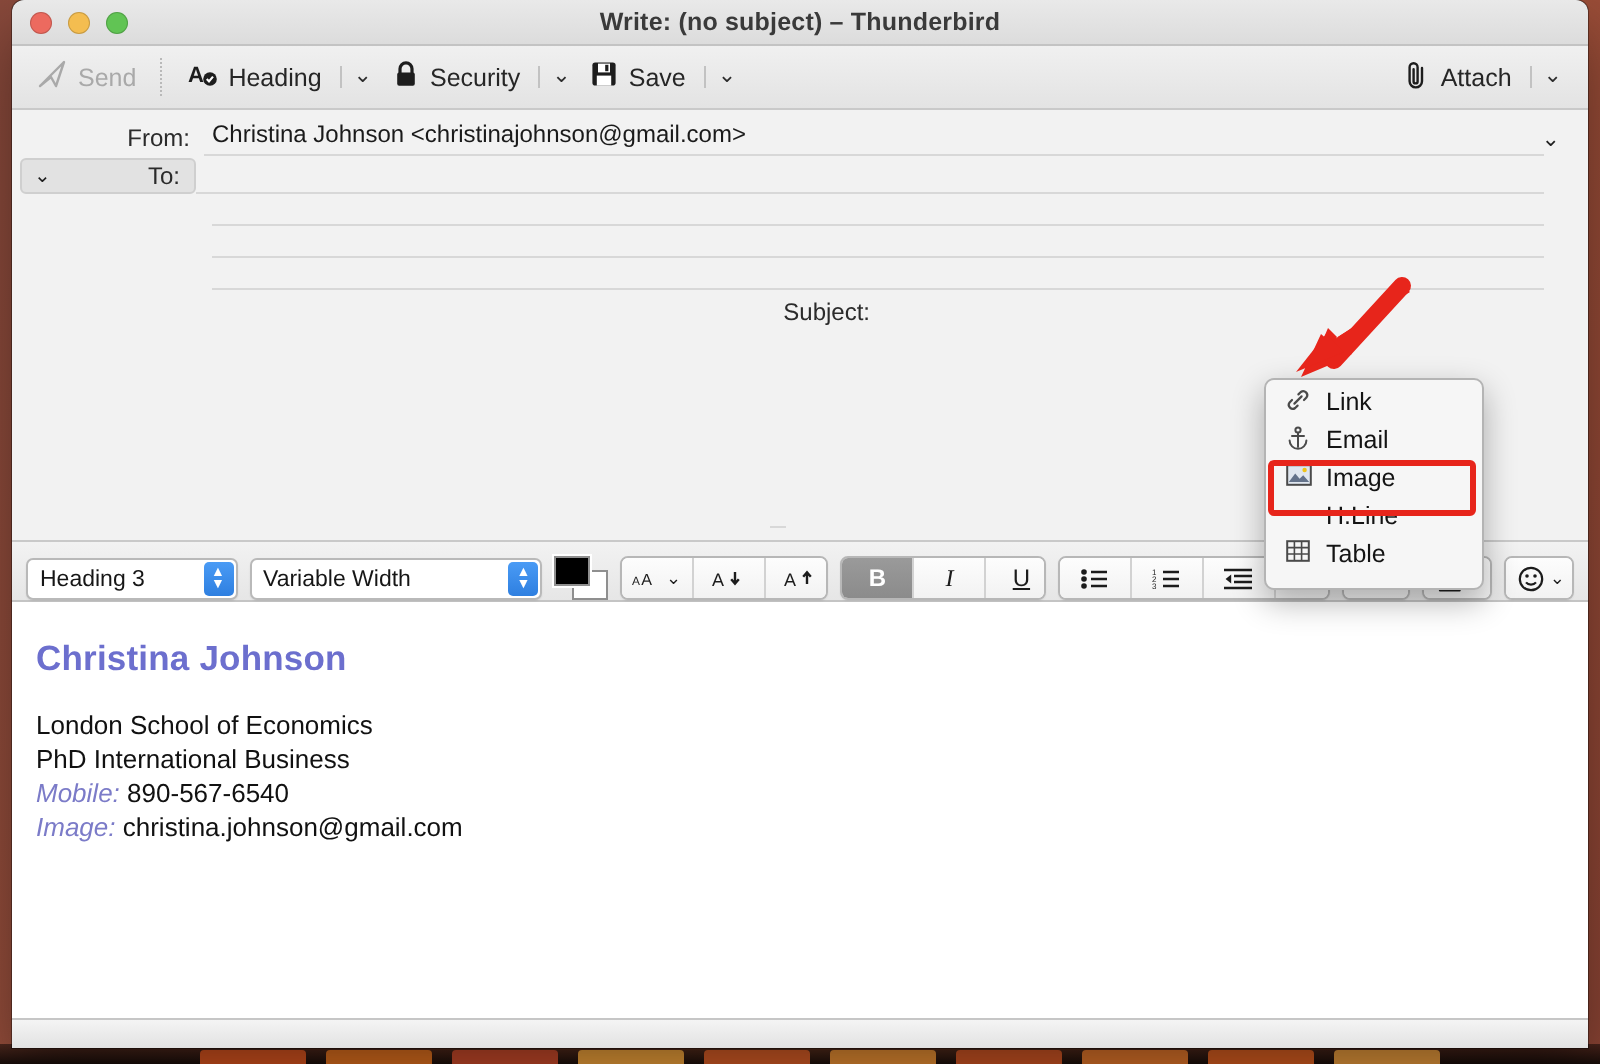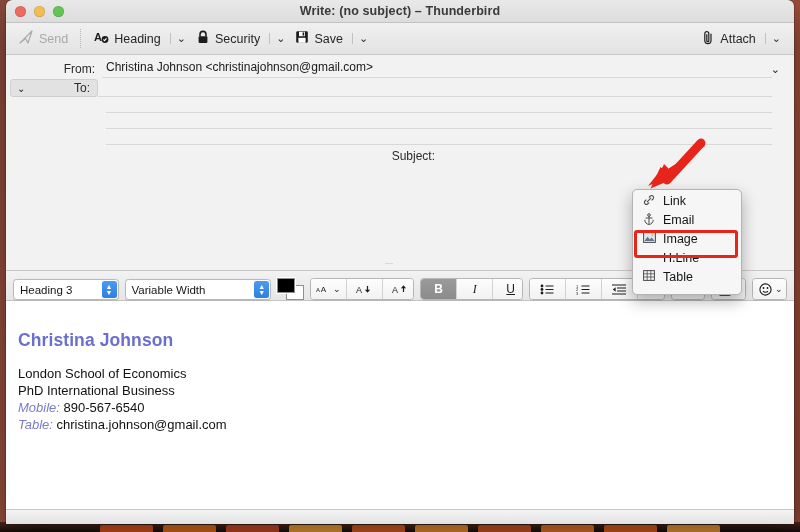--- a/index.html
+++ b/index.html
@@ -171,21 +171,21 @@
     background: linear-gradient(180deg,#fdfdfd,#f2f2f2);
   }
   .btn:last-child { border-right: none; }
   .btn.active { background: linear-gradient(180deg,#9a9a9a,#8b8b8b); color: #fff; font-weight: bold; }
   .btn svg { display: block; }
   .btn .cv { font-size: 9px; margin-left: 3px; }
 
   
   #editor {
     flex: 1 1 auto; background: #ffffff;
-    padding: 29px 14px 0 12px; position: relative;
+    padding: 18px 14px 0 12px; position: relative;
     overflow: hidden;
   }
   #sig-name {
     color: #6c6fce; font-size: 17.5px; font-weight: bold;
     margin: 0 0 14px 0; letter-spacing: .1px;
   }
   .sig-line { font-size: 13px; color: #111; line-height: 17px; }
   .sig-line .lab { color: #7b7bc8; font-style: italic; text-align: right; }
 
   
@@ -472,21 +472,21 @@
       <span>London School of Economics</span>
     </div>
     <div class="sig-line">
       <span>PhD International Business</span>
     </div>
     <div class="sig-line">
       <span class="lab">Mobile:</span>
       <span>890-567-6540</span>
     </div>
     <div class="sig-line">
-      <span class="lab">Table:</span>
+      <span class="lab">Image:</span>
       <span>christina.johnson@gmail.com</span>
     </div>
   </div>
 
   <div id="statusbar"></div>
 </div>
 
 <div id="popup">
   <div class="mi">
     <span class="gi">

